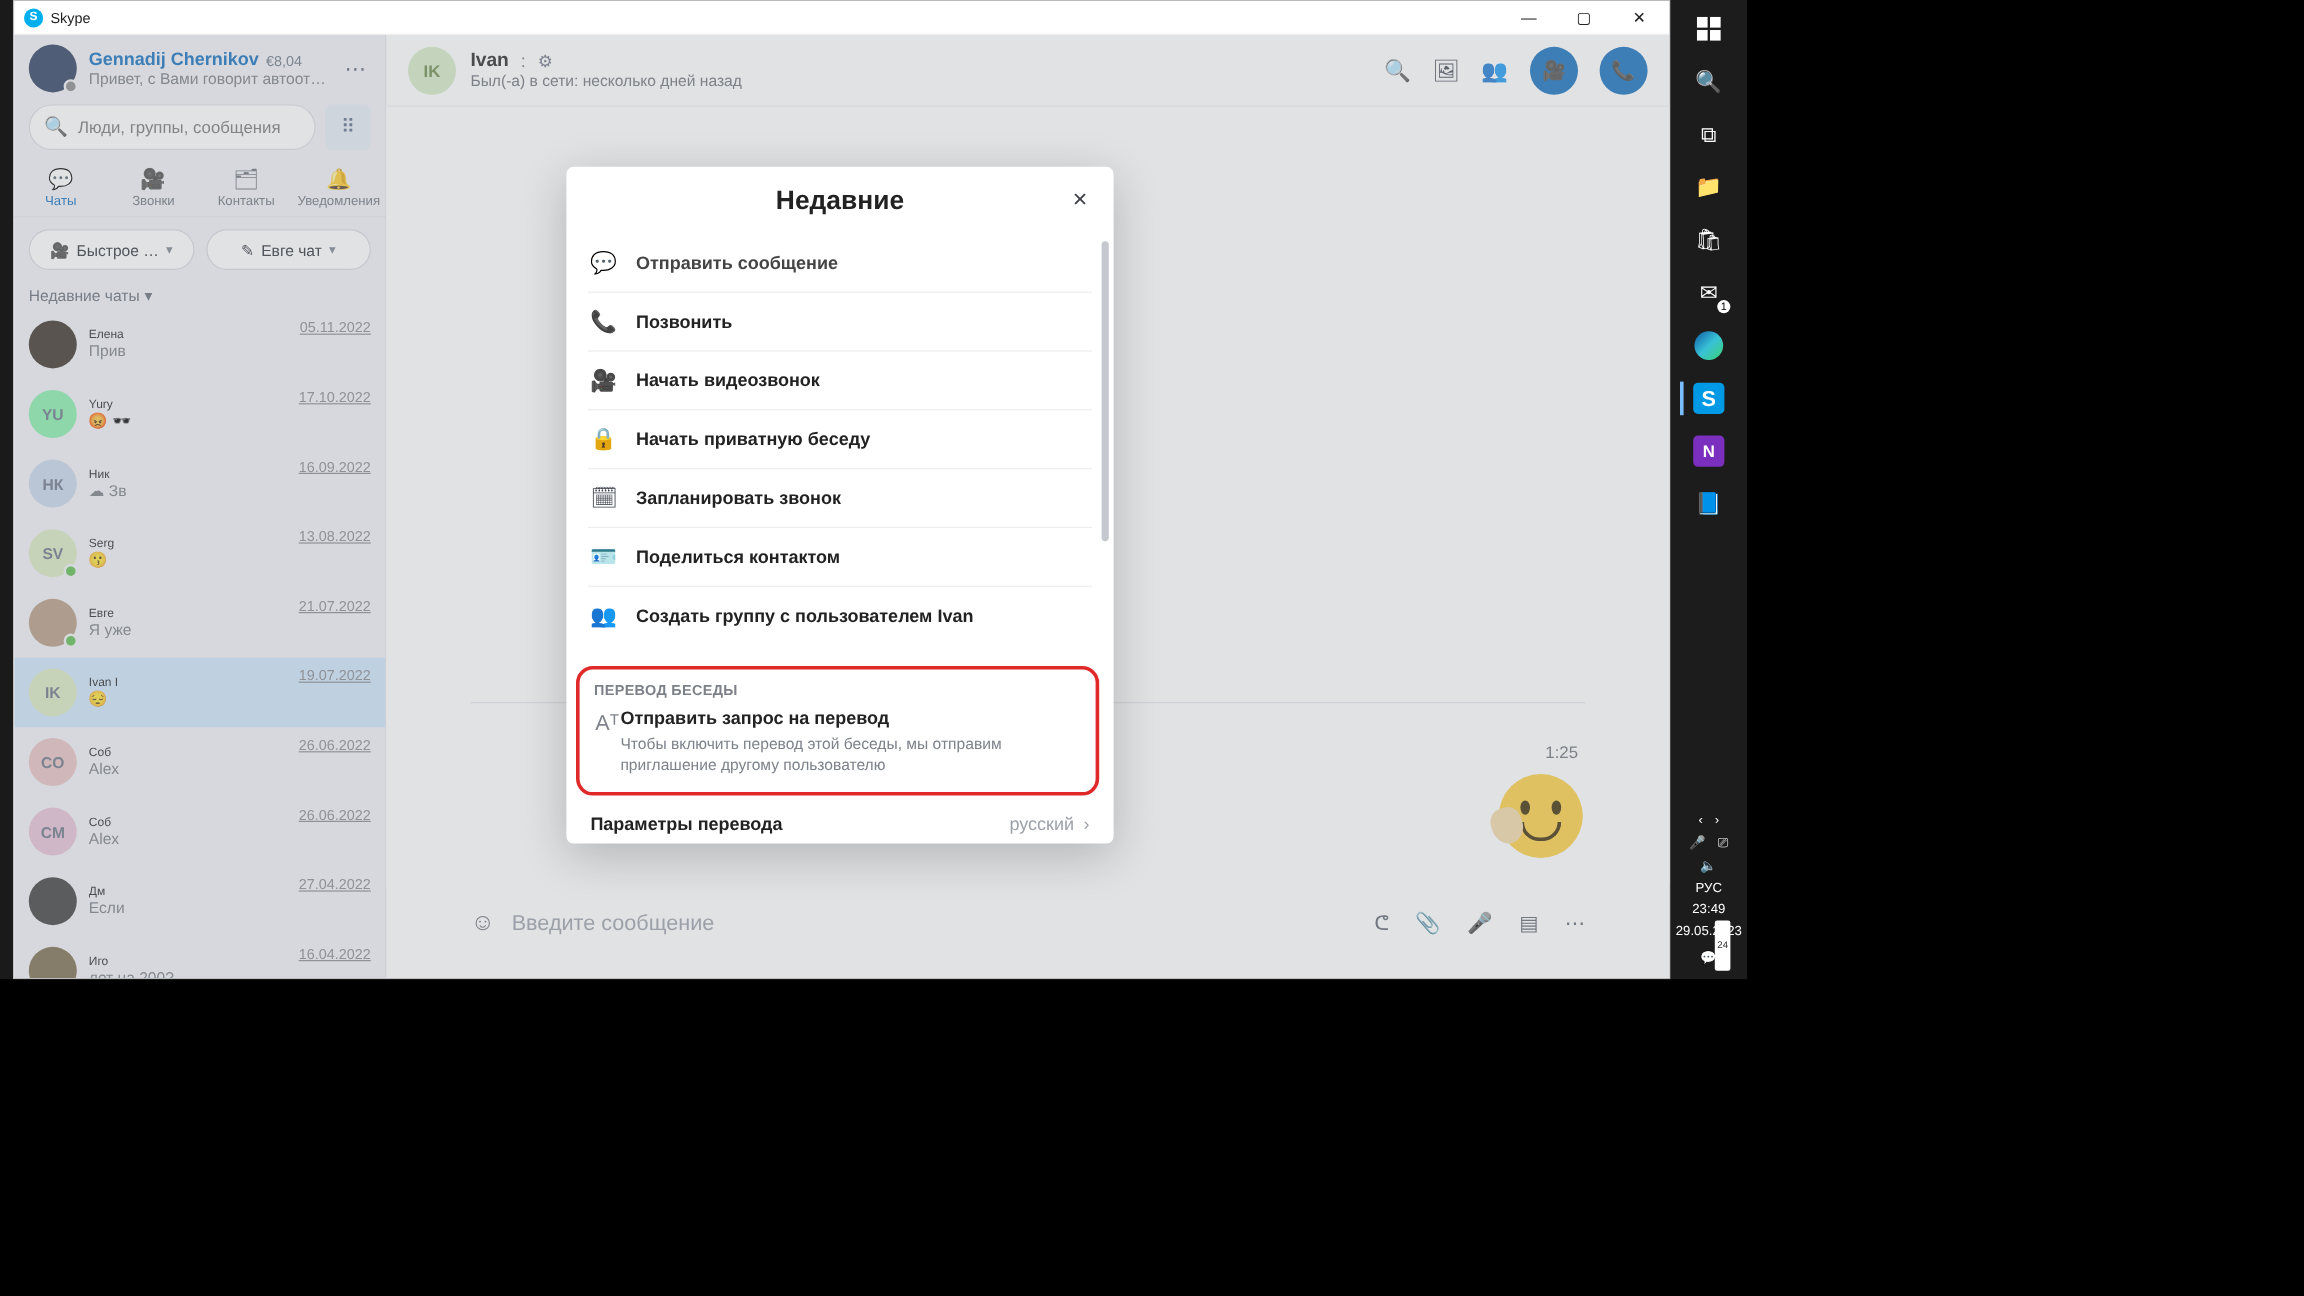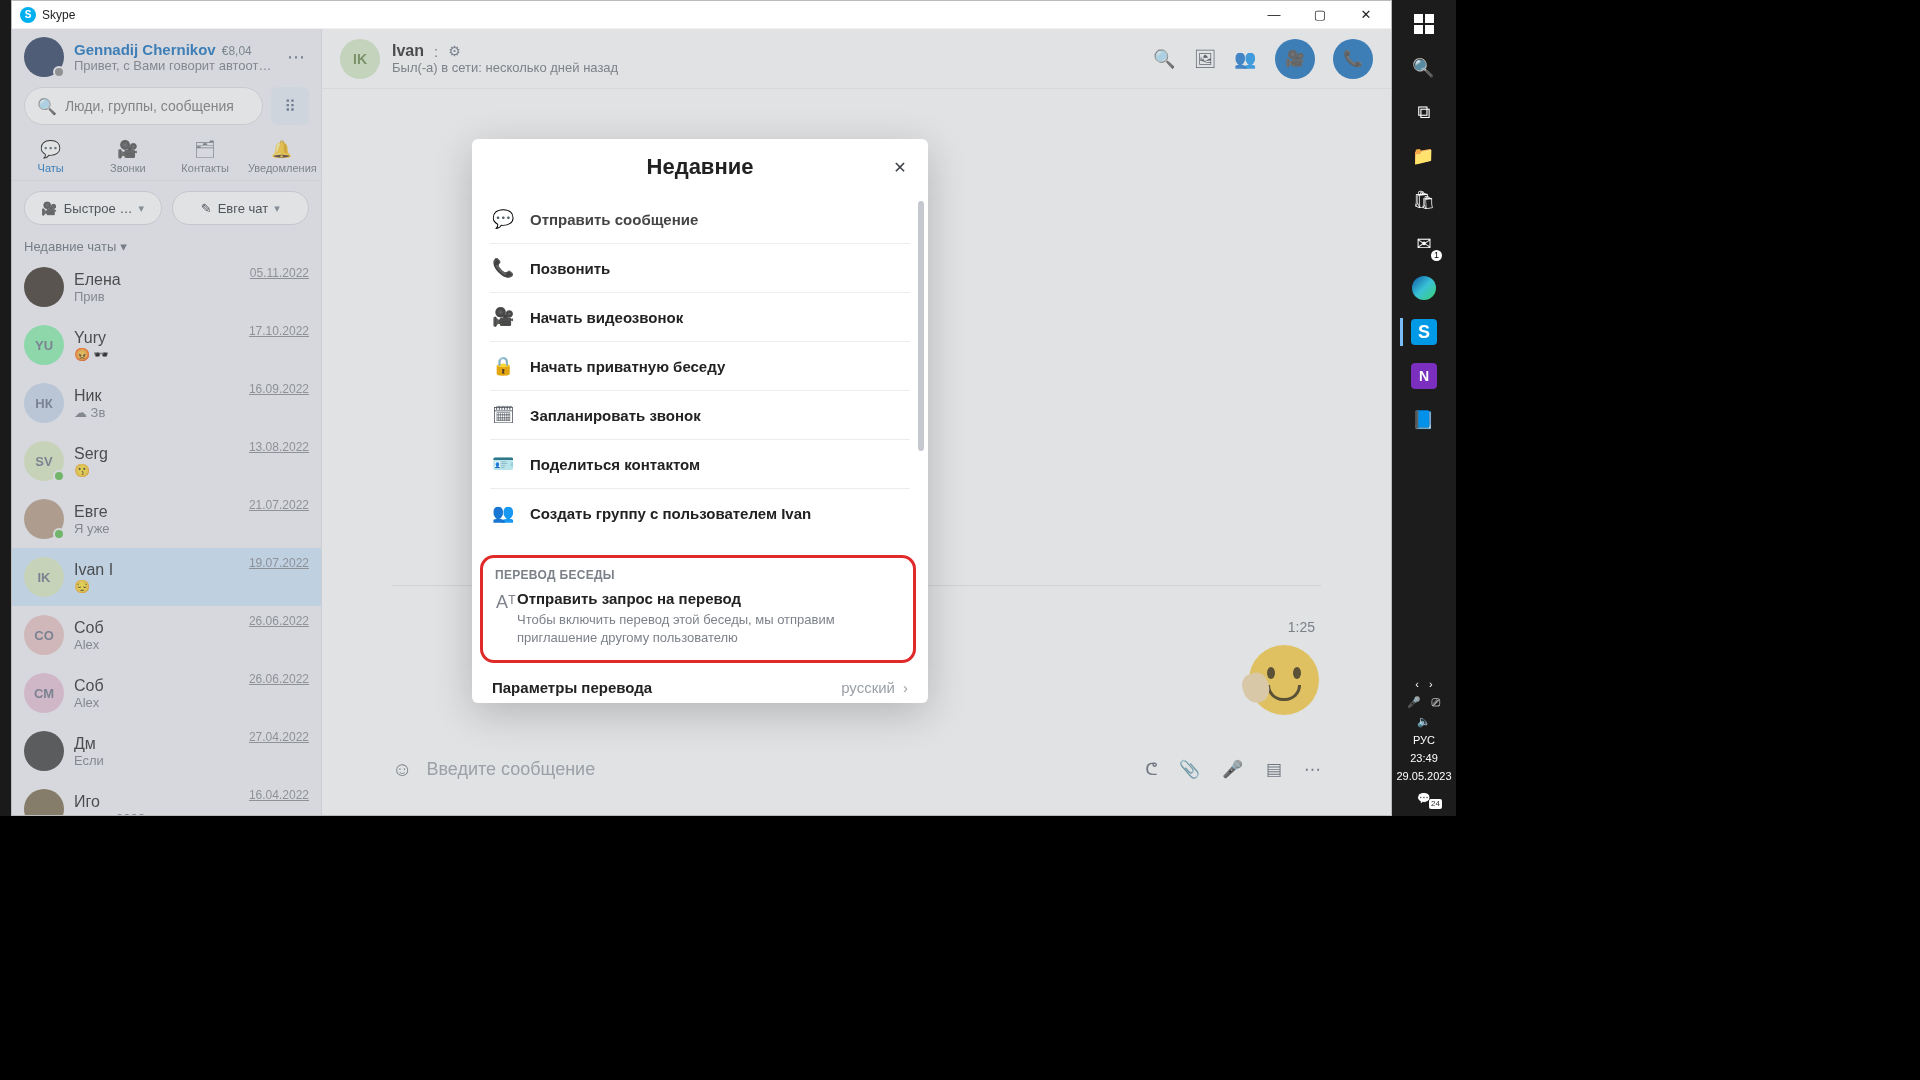--- a/index.html
+++ b/index.html
@@ -8,21 +8,21 @@
 .desktop { position: relative; width: 1456px; height: 816px; background: #1a1a1a; }
 
 
 .win-taskbar { position: absolute; top: 0; right: 0; width: 64px; height: 816px; background: #1c1c1c; display: flex; flex-direction: column; align-items: center; padding-top: 4px; gap: 4px; }
 .win-taskbar .tb-item { width: 48px; height: 40px; display: flex; align-items: center; justify-content: center; color: #fff; font-size: 18px; position: relative; cursor: default; }
 .win-taskbar .tb-item.active::before { content: ""; position: absolute; left: 0; top: 6px; bottom: 6px; width: 3px; background: #79bcff; }
 .win-taskbar .tb-spacer { flex: 1; }
 .win-taskbar .tb-bottom { display: flex; flex-direction: column; align-items: center; gap: 2px; color: #fff; font-size: 11px; padding-bottom: 6px; }
 .win-taskbar .tb-bottom .row { display: flex; gap: 10px; align-items: center; justify-content: center; width: 100%; padding: 2px 0; }
 .badge-small { position: absolute; right: 6px; bottom: 3px; background: #fff; color: #000; border-radius: 8px; font-size: 9px; padding: 0 3px; line-height: 11px; }
-.badge-calendar { position: absolute; right: 6px; bottom: 1px; background: #fff; color: #333; border-radius: 2px; font-size: 8px; padding: 0 2px; line-height: 10px; }
+.badge-calendar { position: absolute; right: 6px; bottom: 1px; background: #fff; color: #333; border-radius: 2px; font-size: 8px; padding: 16px 2px; line-height: 10px; }
 .tb-skype { background:#0099e5; border-radius:4px; width:26px; height:26px; display:flex; align-items:center; justify-content:center; font-weight:bold; }
 .tb-onenote { background:#7b2fbf; border-radius:4px; width:26px; height:26px; display:flex; align-items:center; justify-content:center; font-weight:bold; font-size:14px; }
 .tb-edge { background: linear-gradient(135deg,#0c59a4,#39c1d7,#3ad372); border-radius:50%; width:24px; height:24px; }
 .tb-mail { color:#50b0ff; }
 .tb-folder { color:#ffcc4d; }
 
 
 .skype-window { position: absolute; left: 11px; top: 0; width: 1381px; height: 816px; background: #fff; border: 1px solid #bbb; display: flex; flex-direction: column; }
 .titlebar { height: 28px; display: flex; align-items: center; padding: 0 2px 0 8px; background: #fff; border-bottom: 1px solid #f0f0f0; }
 .titlebar .app-icon { width: 16px; height: 16px; background: #00aff0; border-radius: 50%; margin-right: 6px; display:flex; align-items:center; justify-content:center; color:#fff; font-size:10px; font-weight:bold; }
@@ -59,21 +59,21 @@
 .pill .chev { color: #7a828d; font-size: 11px; }
 
 .sb-section { padding: 4px 12px 4px 12px; color: #646b76; font-size: 13px; display:flex; align-items:center; gap:4px; }
 
 .chat-list { flex: 1; overflow: hidden; }
 .chat-item { display: flex; align-items: center; gap: 10px; padding: 6px 12px; height: 58px; }
 .chat-item.selected { background: #cfe5fb; }
 .ci-av { width: 40px; height: 40px; border-radius: 50%; background: #cfd3da; display:flex; align-items:center; justify-content:center; color:#6a7385; font-size:13px; font-weight:600; position:relative; flex-shrink:0; }
 .ci-av .pres { position:absolute; right:-1px; bottom:-1px; width:12px; height:12px; border-radius:50%; border:2px solid #f1f1f5; }
 .ci-body { flex: 1; min-width: 0; }
-.ci-name { font-size: 16px; color: #222; white-space: nowrap; overflow: hidden; text-overflow: ellipsis; }
+.ci-name { font-size: 10px; color: #222; white-space: nowrap; overflow: hidden; text-overflow: ellipsis; }
 .ci-prev { font-size: 13px; color: #777b82; white-space: nowrap; overflow: hidden; text-overflow: ellipsis; }
 .ci-date { font-size: 12px; color: #87898e; align-self: flex-start; margin-top: 2px; white-space:nowrap;text-decoration:underline; }
 
 
 .main { flex: 1; display: flex; flex-direction: column; background: #fff; }
 .chat-header { height: 60px; display: flex; align-items: center; padding: 0 18px; gap: 12px; border-bottom: 1px solid #f0f0f2; }
 .ch-av { width: 40px; height: 40px; border-radius: 50%; background: #d6e9c5; color: #6a8a4a; display:flex; align-items:center; justify-content:center; font-size:14px; font-weight:600; }
 .ch-info { display: flex; flex-direction: column; }
 .ch-name-row { display:flex; align-items:center; gap:10px; }
 .ch-name { font-size: 16px; font-weight: 600; color:#222; }

